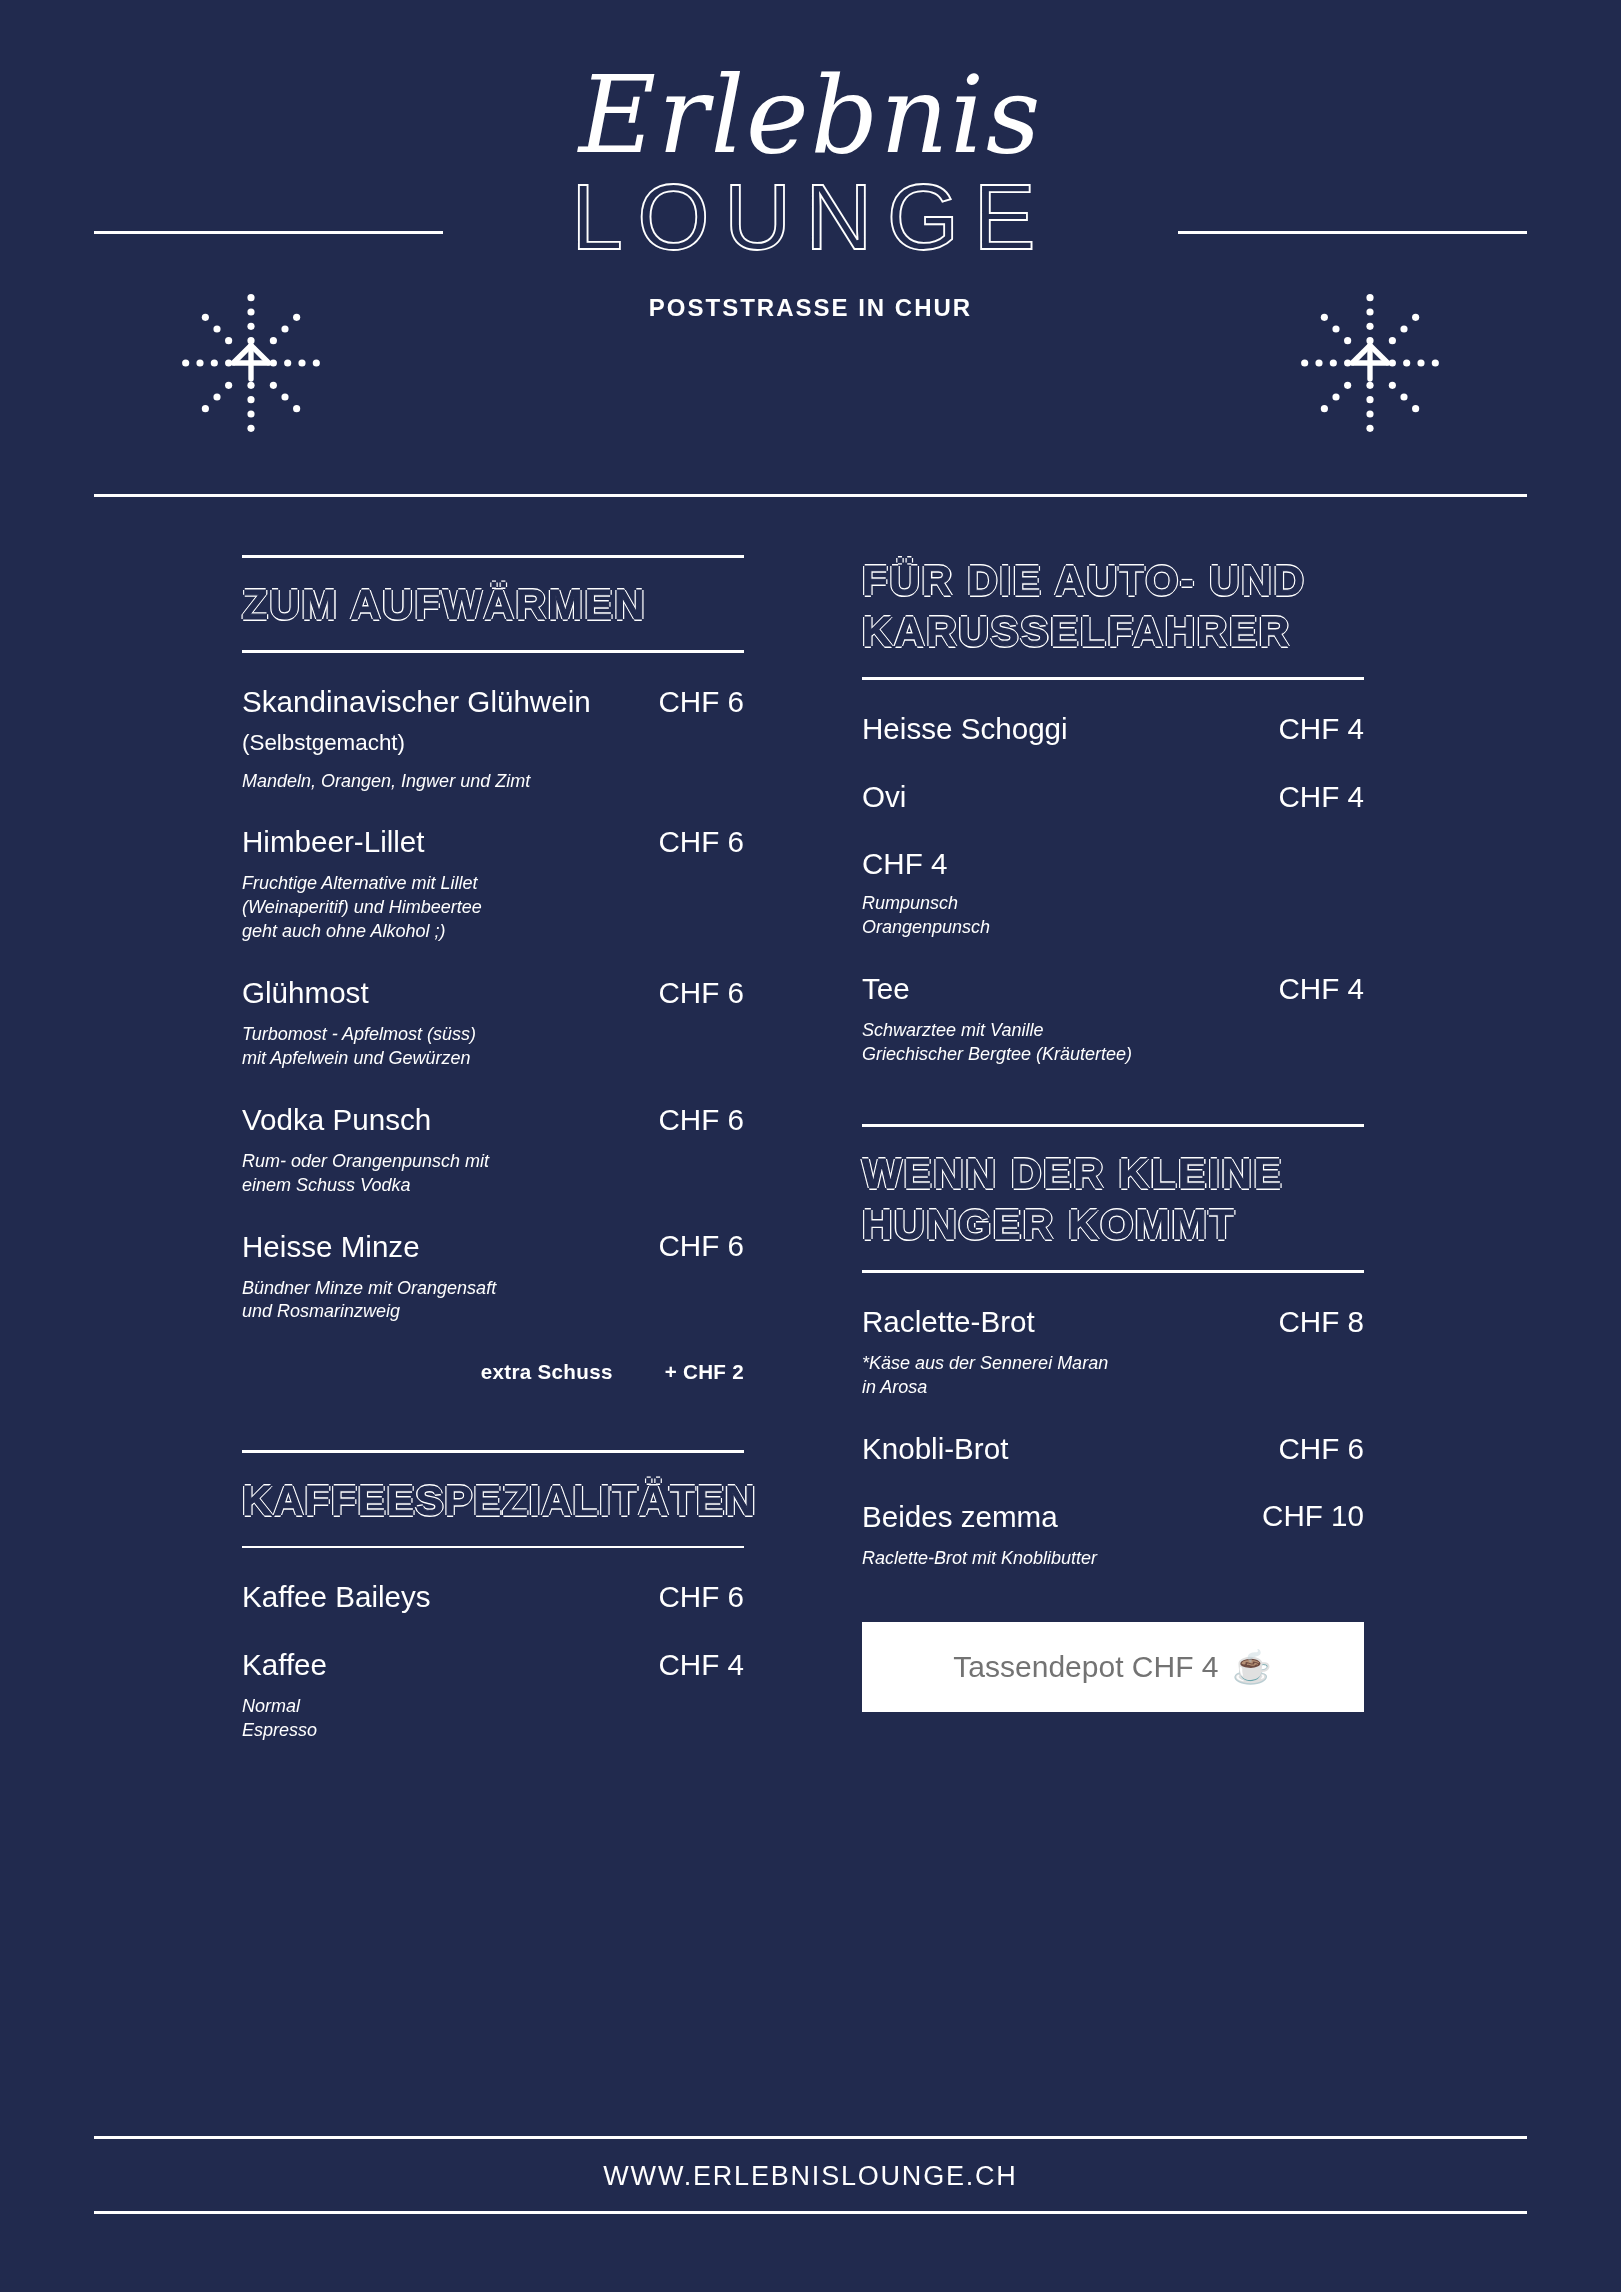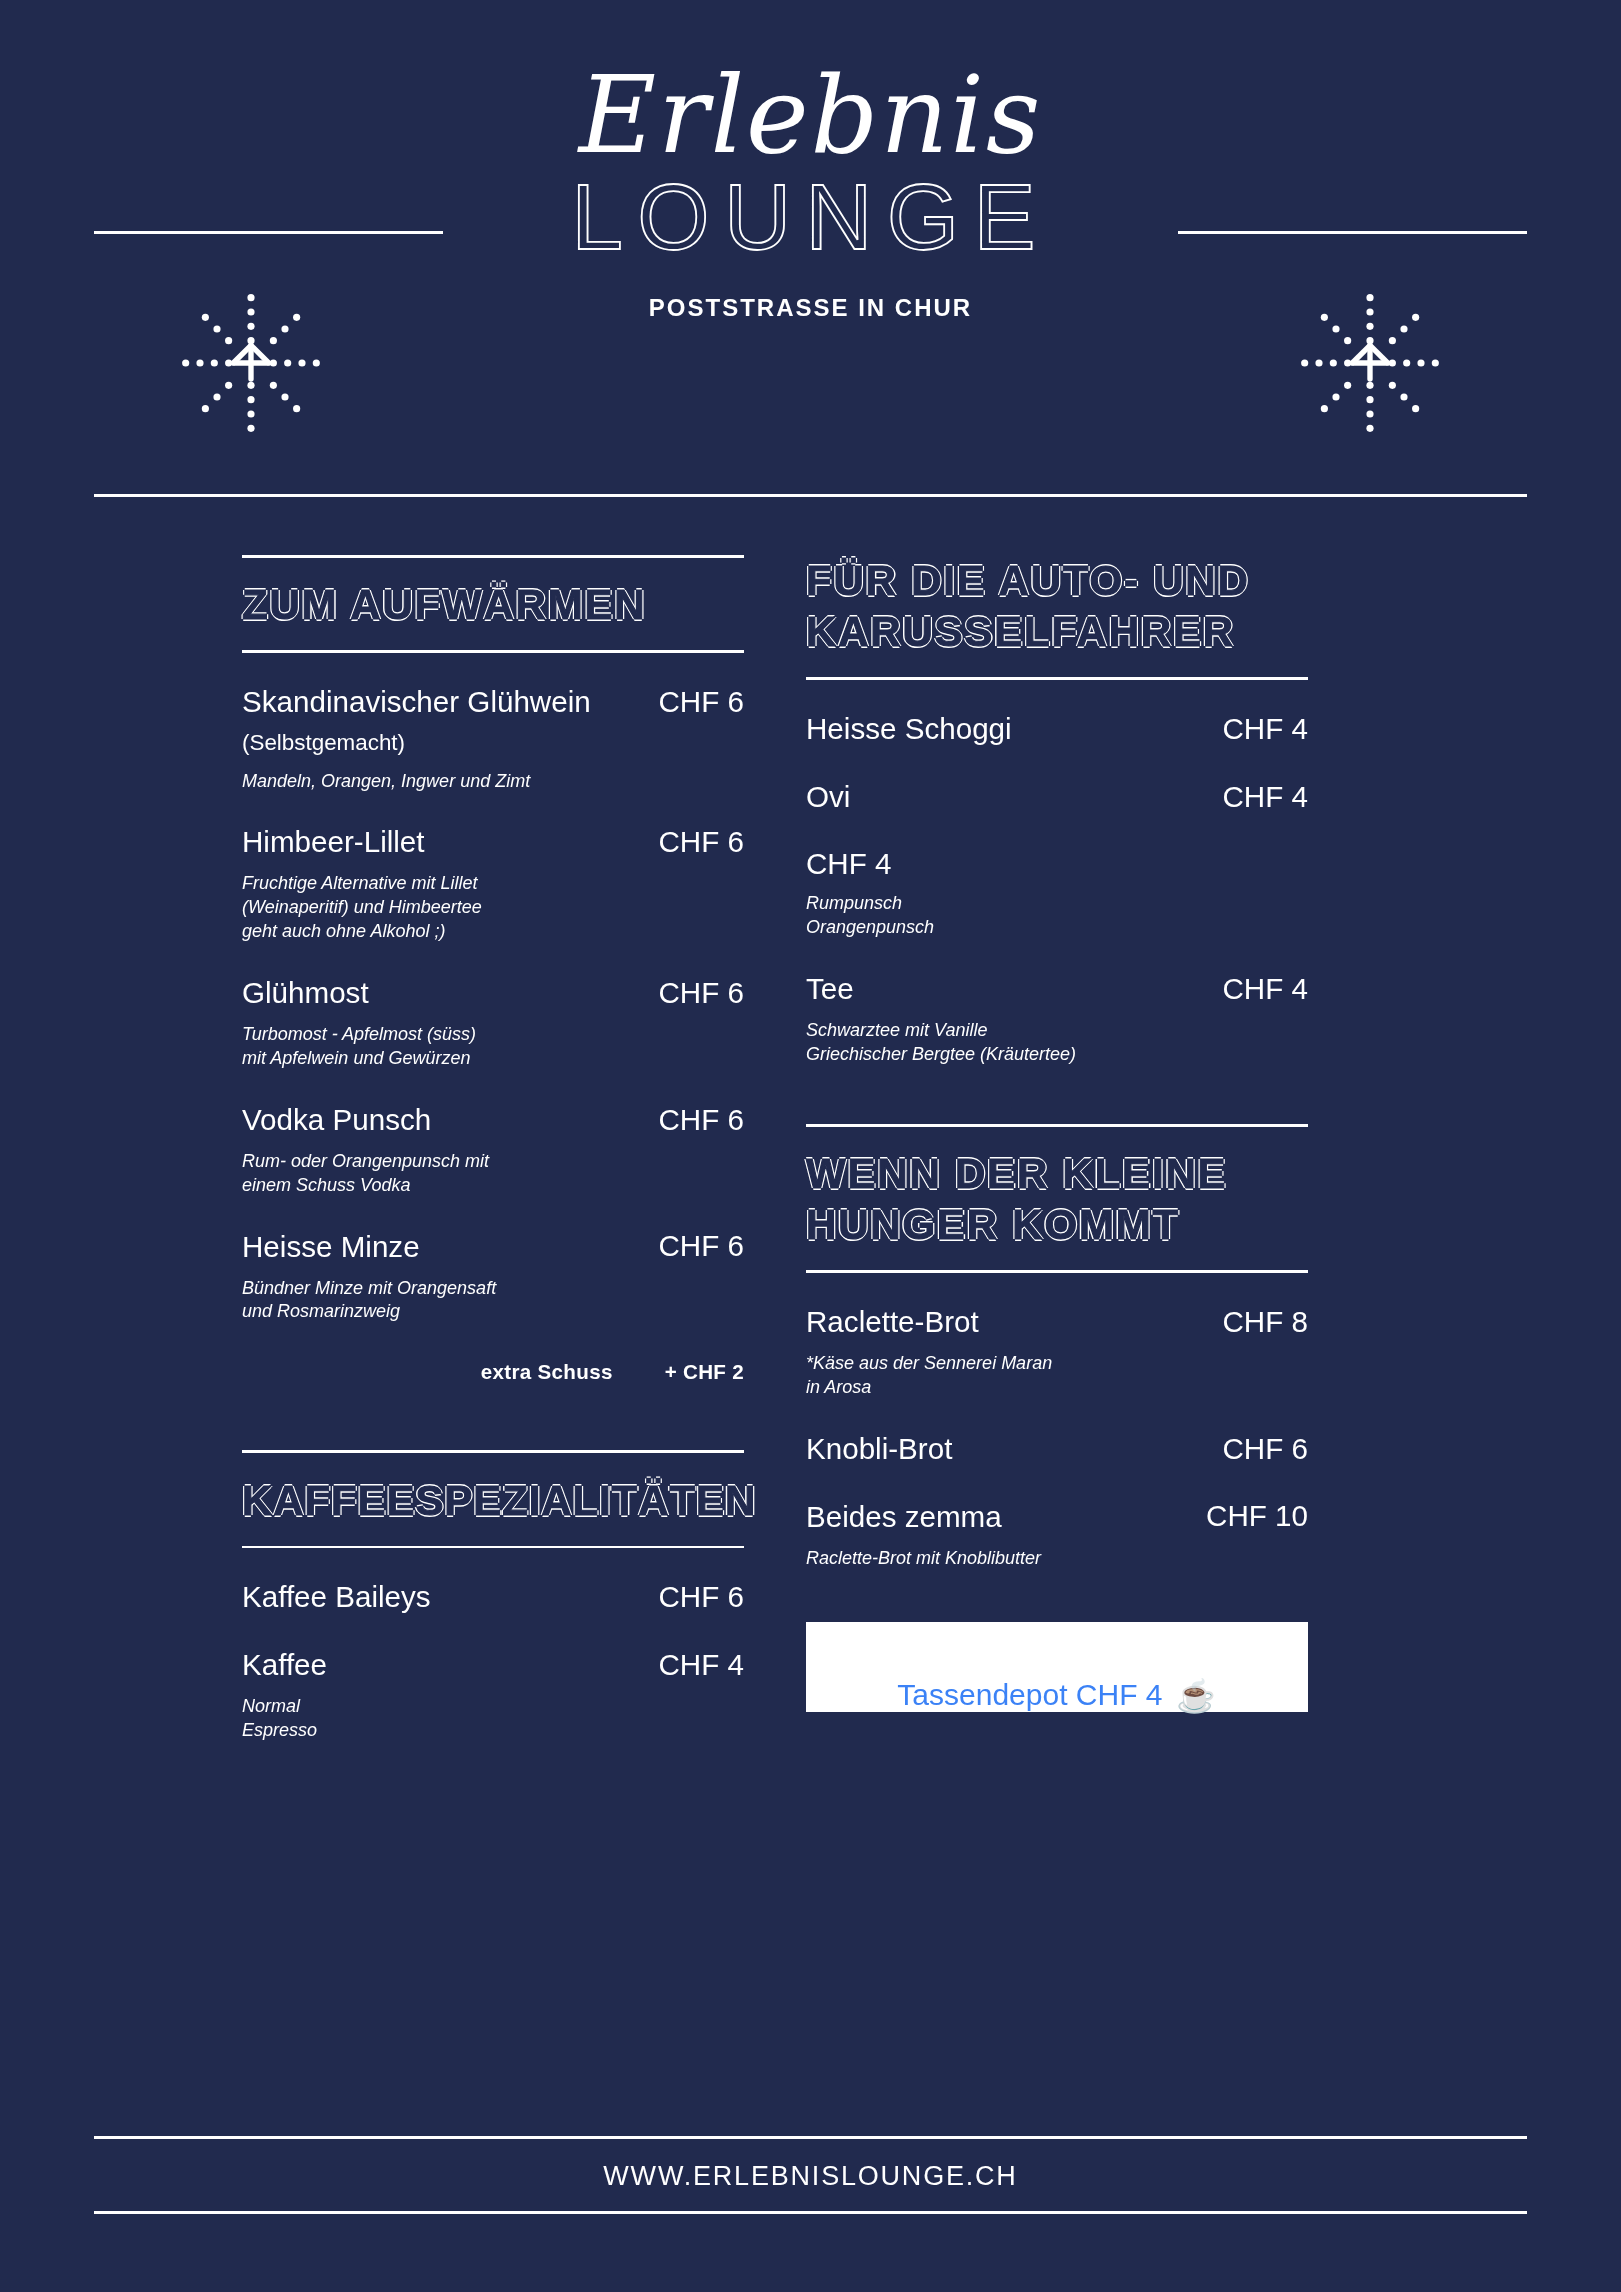--- a/index.html
+++ b/index.html
@@ -83,21 +83,21 @@
 
   
   .columns {
     position: absolute;
     top: 555px;
     left: 0;
     right: 0;
     display: flex;
     padding: 0 242px 0 242px;
     box-sizing: border-box;
-    gap: 62px;
+    gap: 118px;
   }
   .col { width: 502px; }
 
   .sec-rule {
     height: 2.7px;
     background: #ffffff;
     width: 100%;
   }
   .sec-title {
     font-family: "Liberation Sans", sans-serif;
@@ -158,23 +158,23 @@
     letter-spacing: 0.3px;
   }
 
   .block-gap { height: 66px; }
   .block-gap.small { height: 57px; }
 
   
   .depot {
     margin-top: 52px;
     background: #ffffff;
-    color: #3b82f6;
+    color: #737373;
     display: flex;
-    align-items: flex-end;
+    align-items: center;
     justify-content: center;
     gap: 14.3px;
     height: 90px;
     font-size: 30px;
   }
   .cup-icon { font-size: 32px; line-height: 1; }
 
   
   .footer {
     position: absolute;

